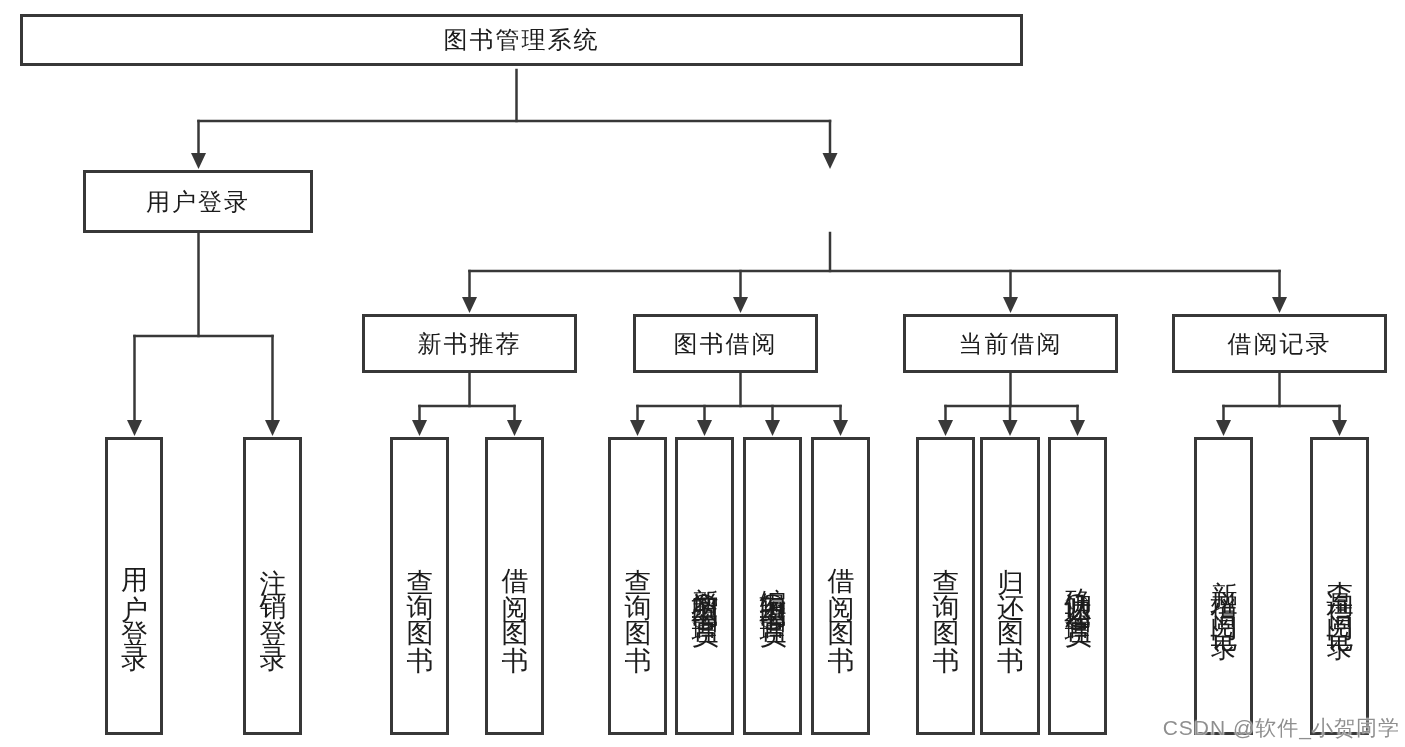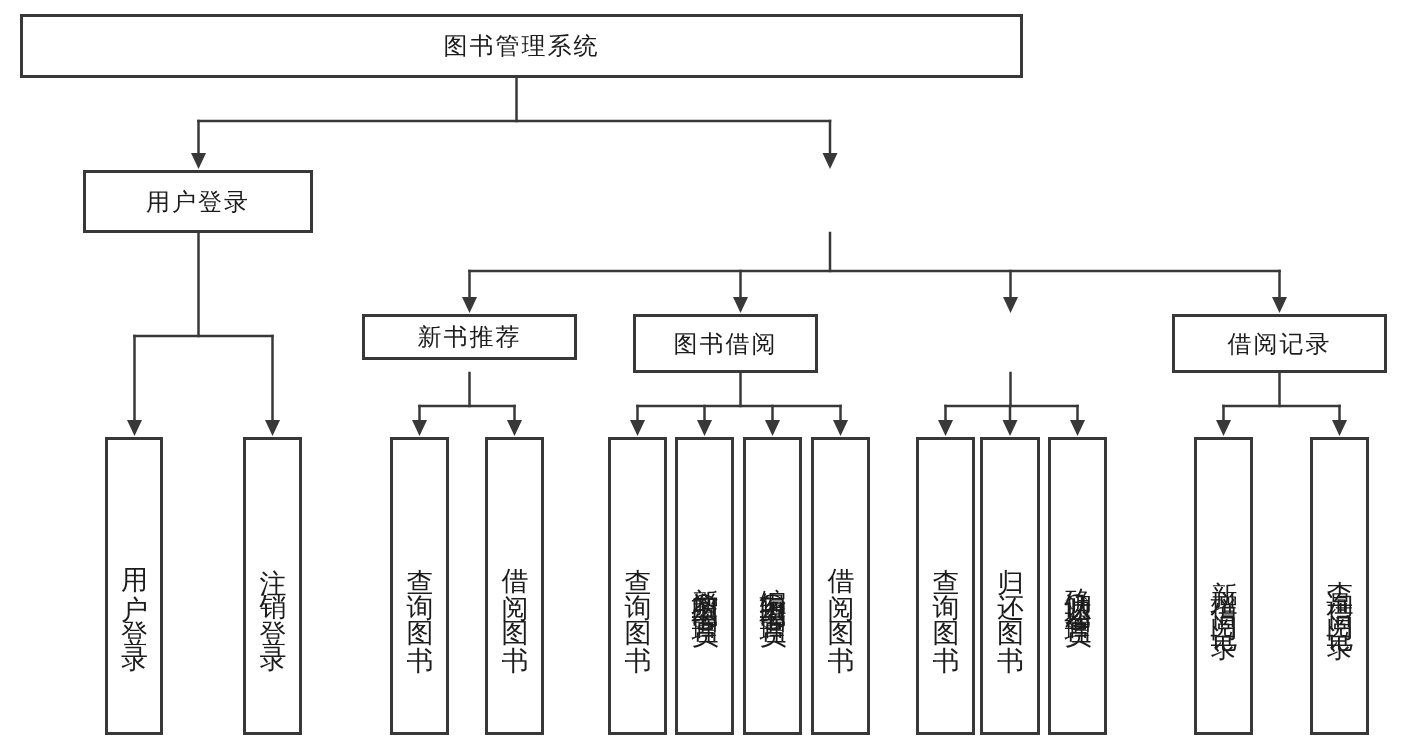--- a/index.html
+++ b/index.html
@@ -100,33 +100,36 @@
       <line x1="1010" y1="406" x2="1010" y2="424" stroke="#383838" stroke-width="2.5" stroke-linecap="square"></line>
       <polygon points="1002.5,420 1017.5,420 1010,436" fill="#383838"></polygon>
       <line x1="1077.5" y1="406" x2="1077.5" y2="424" stroke="#383838" stroke-width="2.5" stroke-linecap="square"></line>
       <polygon points="1070,420 1085,420 1077.5,436" fill="#383838"></polygon>
       <line x1="1223.5" y1="406" x2="1223.5" y2="424" stroke="#383838" stroke-width="2.5" stroke-linecap="square"></line>
       <polygon points="1216,420 1231,420 1223.5,436" fill="#383838"></polygon>
       <line x1="1339.5" y1="406" x2="1339.5" y2="424" stroke="#383838" stroke-width="2.5" stroke-linecap="square"></line>
       <polygon points="1332,420 1347,420 1339.5,436" fill="#383838"></polygon>
     </svg>
 
-  <div class="box h" style="left:20px;top:14px;width:1003px;height:64px">
+  <div class="box h" style="left:20px;top:14px;width:1003px;height:52px">
     <span>图书管理系统</span>
   </div>
 
   <div class="box h" style="left:83px;top:170px;width:230px;height:63px">
     <span>用户登录</span>
   </div>
 
-  <div class="box h" style="left:362px;top:314px;width:215px;height:46px">
+  <div class="box h" style="left:362px;top:314px;width:215px;height:59px">
     <span>新书推荐</span>
   </div>
   <div class="box h" style="left:633px;top:314px;width:185px;height:59px">
     <span>图书借阅</span>
+  </div>
+  <div class="box h" style="left:903px;top:314px;width:215px;height:59px">
+    <span>当前借阅</span>
   </div>
   <div class="box h" style="left:1172px;top:314px;width:215px;height:59px">
     <span>借阅记录</span>
   </div>
 
   <div class="box v" style="left:105px;top:437px;width:58px;height:298px">
     <span style="letter-spacing: 26px; margin-bottom: -26px;">用户登录</span>
   </div>
   <div class="box v" style="left:243px;top:437px;width:59px;height:298px">
     <span style="letter-spacing: 26px; margin-bottom: -26px;">注销登录</span>
@@ -162,13 +165,14 @@
     <span style="letter-spacing: 5px; margin-bottom: -5px;">确认归还（管理员）</span>
   </div>
 
   <div class="box v" style="left:1194px;top:437px;width:59px;height:298px">
     <span style="letter-spacing: 11px; margin-bottom: -11px;">新增借阅记录</span>
   </div>
   <div class="box v" style="left:1310px;top:437px;width:59px;height:298px">
     <span style="letter-spacing: 11px; margin-bottom: -11px;">查询借阅记录</span>
   </div>
 
+  <div class="watermark">CSDN @软件_小贺同学</div>
 </div>
 
 </body></html>

